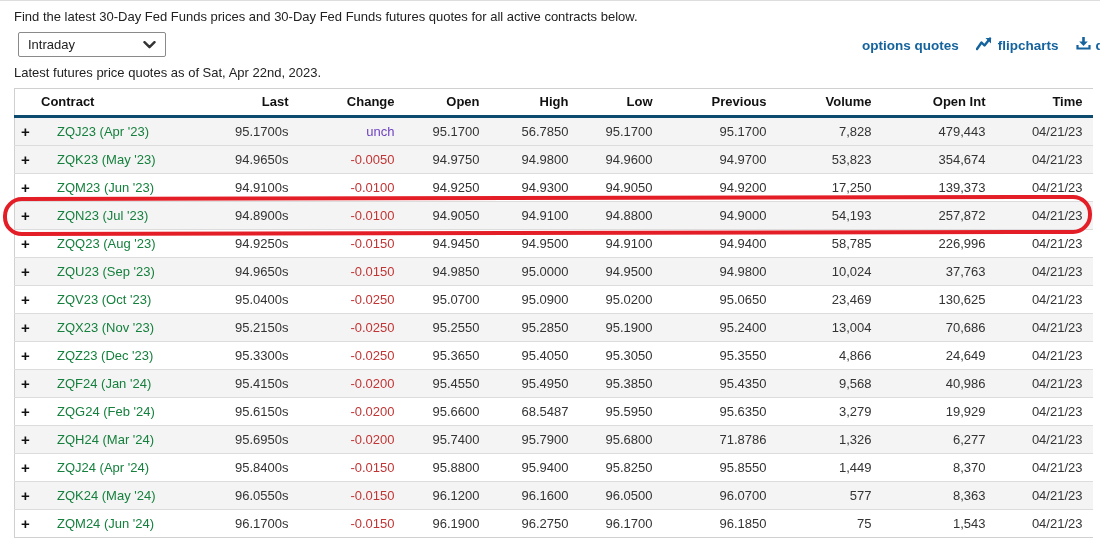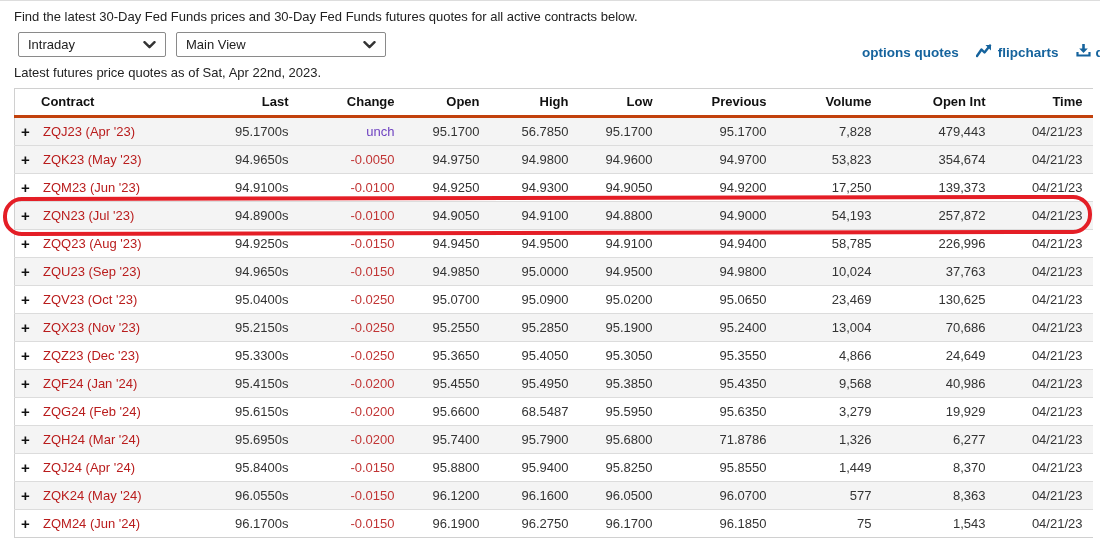--- a/index.html
+++ b/index.html
@@ -25,56 +25,55 @@
   .chevron svg { display: block; }
   
   .actions {
     position: absolute; left: 862px; top: 35px; width: 420px;
     display: flex; align-items: center; gap: 17px; white-space: nowrap;
   }
   .action-link {
     color: #15639d; font-size: 13.5px; font-weight: 700;
     text-decoration: none; display: inline-flex; align-items: center; gap: 5px;
     cursor: pointer;
-    margin-top: 7px;
   }
   .asof {
     position: absolute; left: 14px; top: 64px;
     font-size: 13px; color: #222;
   }
   
   .quotes-table {
     position: absolute; left: 14px; top: 87px; width: 1078px;
     border-collapse: collapse; table-layout: fixed;
     font-size: 13px; color: #333;
     border: 1px solid #d0d0d0; border-right: none;
   }
   .quotes-table th {
     text-align: right; font-weight: 700; color: #111;
     padding: 5px 10px 5px 0; line-height: 16px;
-    border-bottom: 3px solid #c2410c; background: #fff;
+    border-bottom: 3px solid #0c4a6e; background: #fff;
     cursor: pointer;
   }
   .quotes-table th.col-contract { text-align: left; padding-left: 26px; }
   .quotes-table td {
     text-align: right; padding: 7px 10px 6px 0; line-height: 14px;
     white-space: nowrap; overflow: hidden;
   }
   .quotes-table tbody tr { border-top: 1px solid #dcdcdc; }
   .quotes-table tbody tr:first-child { border-top: none; }
   .quotes-table tbody tr:nth-child(even),
   .quotes-table tbody tr:first-child { background: #f4f4f4; }
   td.cell-contract { text-align: left; padding: 0 0 0 6px; }
   .contract-wrap { display: flex; align-items: center; height: 27px; }
   .expander {
     font-weight: 900; font-size: 15px; color: #111; width: 15px;
     display: inline-block; cursor: pointer; line-height: 14px;
   }
   .contract-link {
-    color: #b91c1c; text-decoration: none; margin-left: 7px; cursor: pointer;
+    color: #15803d; text-decoration: none; margin-left: 21px; cursor: pointer;
   }
   td.cell-change.neg { color: #c13535; }
   td.cell-change.unch { color: #6f42c1; }
   
   .highlight-oval {
     position: absolute; left: 3px; top: 195px; width: 1089px; height: 39px;
     border: 4px solid #e41e26; border-radius: 19px;
     transform: rotate(-0.12deg); pointer-events: none;
   }
 </style>
@@ -87,28 +86,20 @@
 
   <div class="select select-timeframe">
     <span>Intraday</span>
     <span class="chevron">
       <svg width="13" height="8" viewBox="0 0 13 8">
           <path d="M1.5 1.2 L6.5 6.2 L11.5 1.2" fill="none" stroke="#333" stroke-width="2.4" stroke-linecap="round" stroke-linejoin="round"></path>
         </svg>
     </span>
   </div>
 
-  <div class="select select-view">
-    <span>Main View</span>
-    <span class="chevron">
-      <svg width="13" height="8" viewBox="0 0 13 8">
-          <path d="M1.5 1.2 L6.5 6.2 L11.5 1.2" fill="none" stroke="#333" stroke-width="2.4" stroke-linecap="round" stroke-linejoin="round"></path>
-        </svg>
-    </span>
-  </div>
 
   <div class="actions">
     <a class="action-link">
       <span>options quotes</span>
     </a>
     <a class="action-link">
       <span>
         <svg width="17" height="14" viewBox="0 0 17 14">
             <path d="M1 12 L5.5 5.5 L8.5 8.5 L14 1.5" fill="none" stroke="#15639d" stroke-width="2.4" stroke-linecap="round" stroke-linejoin="round"></path>
             <path d="M9.5 1 L15 1 L15 6.5 Z" fill="#15639d"></path>

